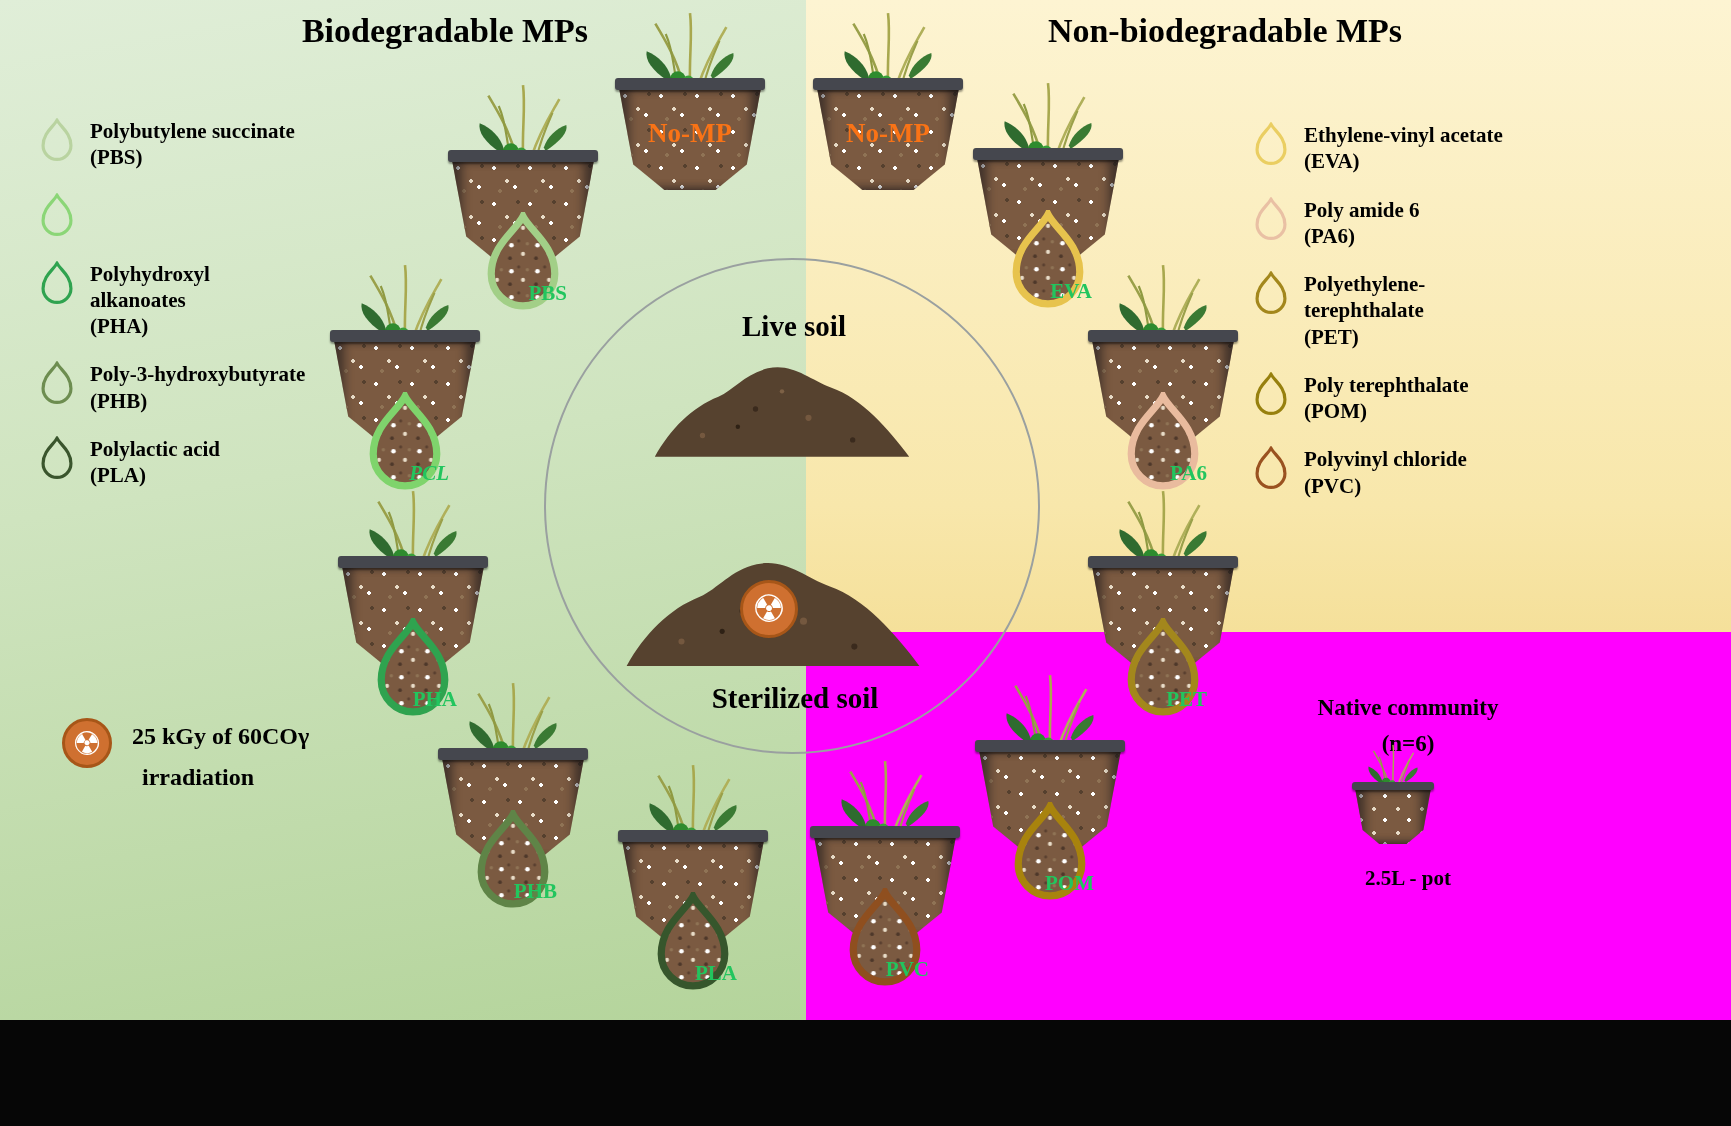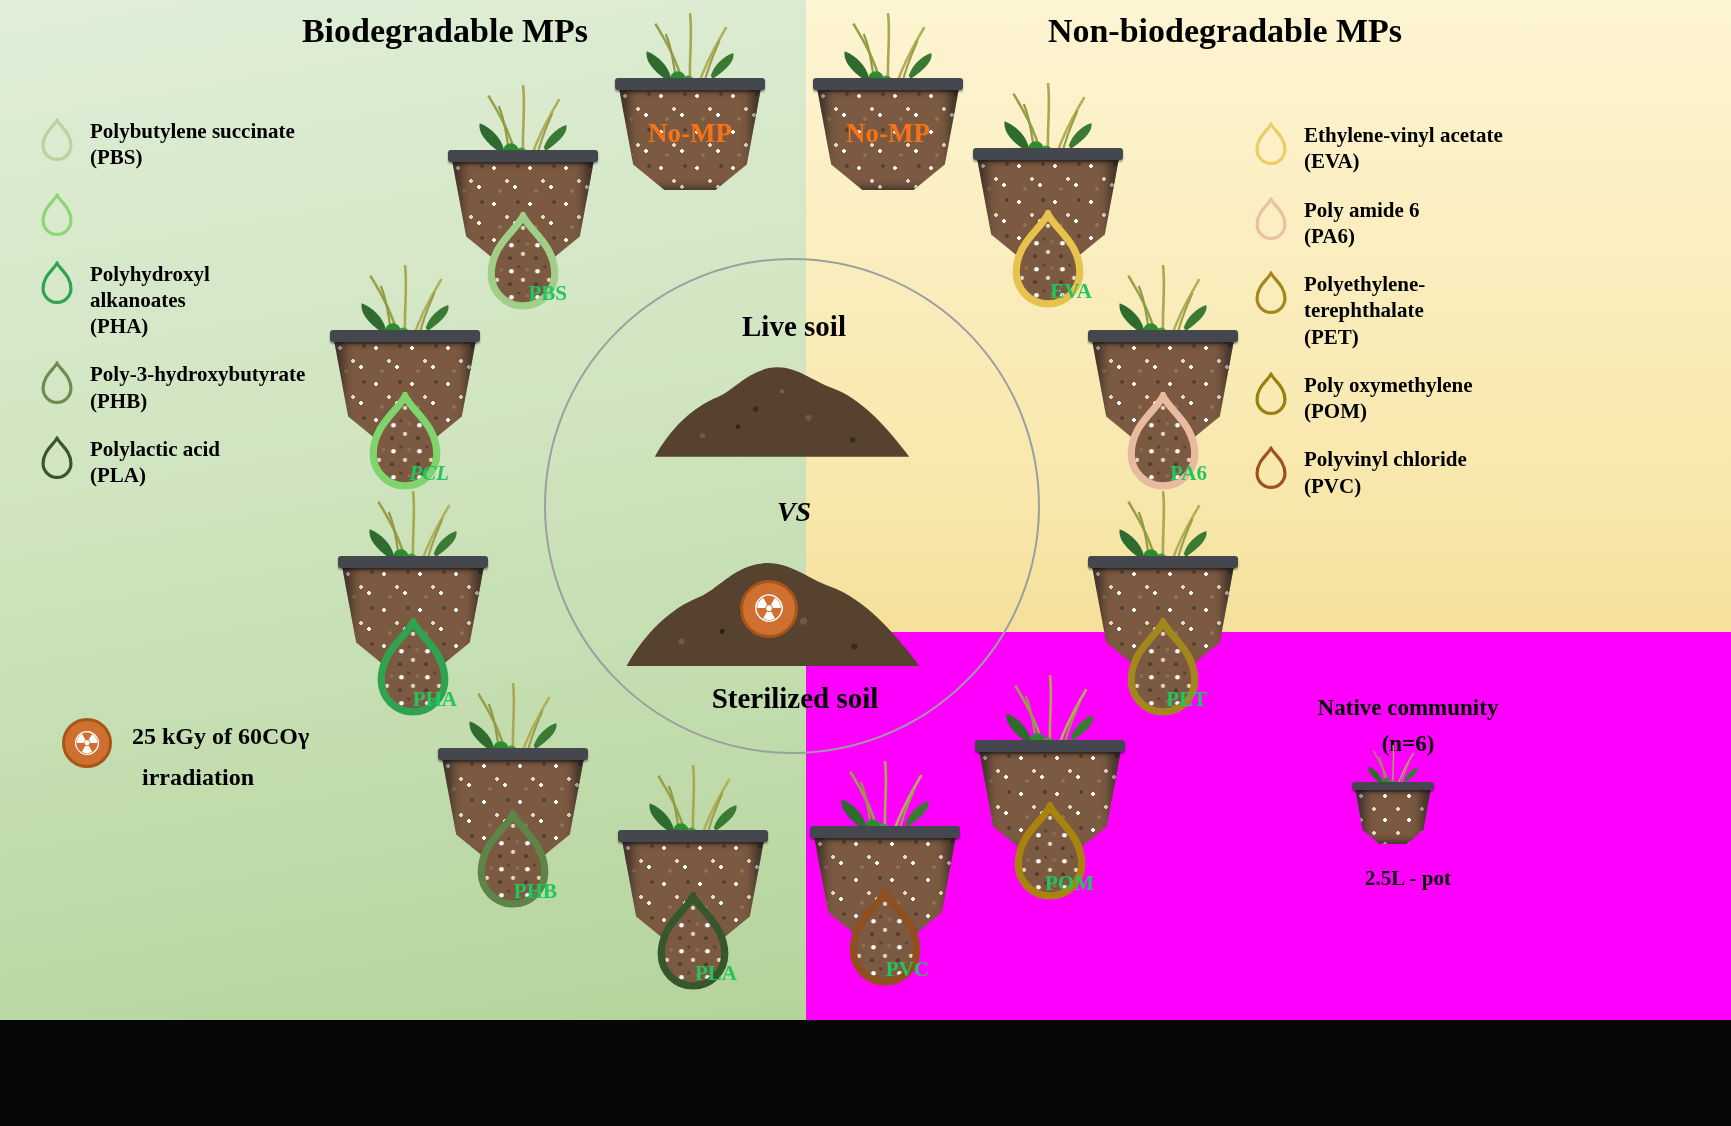--- a/index.html
+++ b/index.html
@@ -224,41 +224,40 @@
           <span class="legend-name">Polyethylene-
 terephthalate</span>
           <span class="legend-abbr">(PET)</span>
         </span>
     </div>
     <div class="legend-item">
       <span class="legend-icon" style="--ring: #97800e;"><svg viewBox="0 0 60 72">
             <use href="#sym-ring-outline"></use>
           </svg></span>
       <span class="legend-text">
-          <span class="legend-name">Poly oxymethylene</span>
+          <span class="legend-name">Poly terephthalate</span>
           <span class="legend-abbr">(POM)</span>
         </span>
     </div>
     <div class="legend-item">
       <span class="legend-icon" style="--ring: #9a5220;"><svg viewBox="0 0 60 72">
             <use href="#sym-ring-outline"></use>
           </svg></span>
       <span class="legend-text">
           <span class="legend-name">Polyvinyl chloride</span>
           <span class="legend-abbr">(PVC)</span>
         </span>
     </div>
   </div>
 
   <div class="abs center-circle"></div>
   <div class="abs center-text live-soil-label">Live soil</div>
   <div class="abs mound mound-live"><svg viewBox="0 0 300 120">
         <use href="#sym-mound"></use>
       </svg></div>
-  <div class="abs center-text vs-label">VS</div>
   <div class="abs mound mound-sterile"><svg viewBox="0 0 300 120">
         <use href="#sym-mound"></use>
       </svg></div>
   <div class="abs rad-badge rad-on-mound" style="--rad: #cf7030;">☢</div>
   <div class="abs center-text sterilized-label">Sterilized soil</div>
 
   <div class="abs rad-badge rad-legend-icon" style="--rad: #cf7030;">☢</div>
   <div class="abs irradiation-text">
     <span class="l1">25 kGy of 60COγ</span>
     <span class="l2">irradiation</span>

